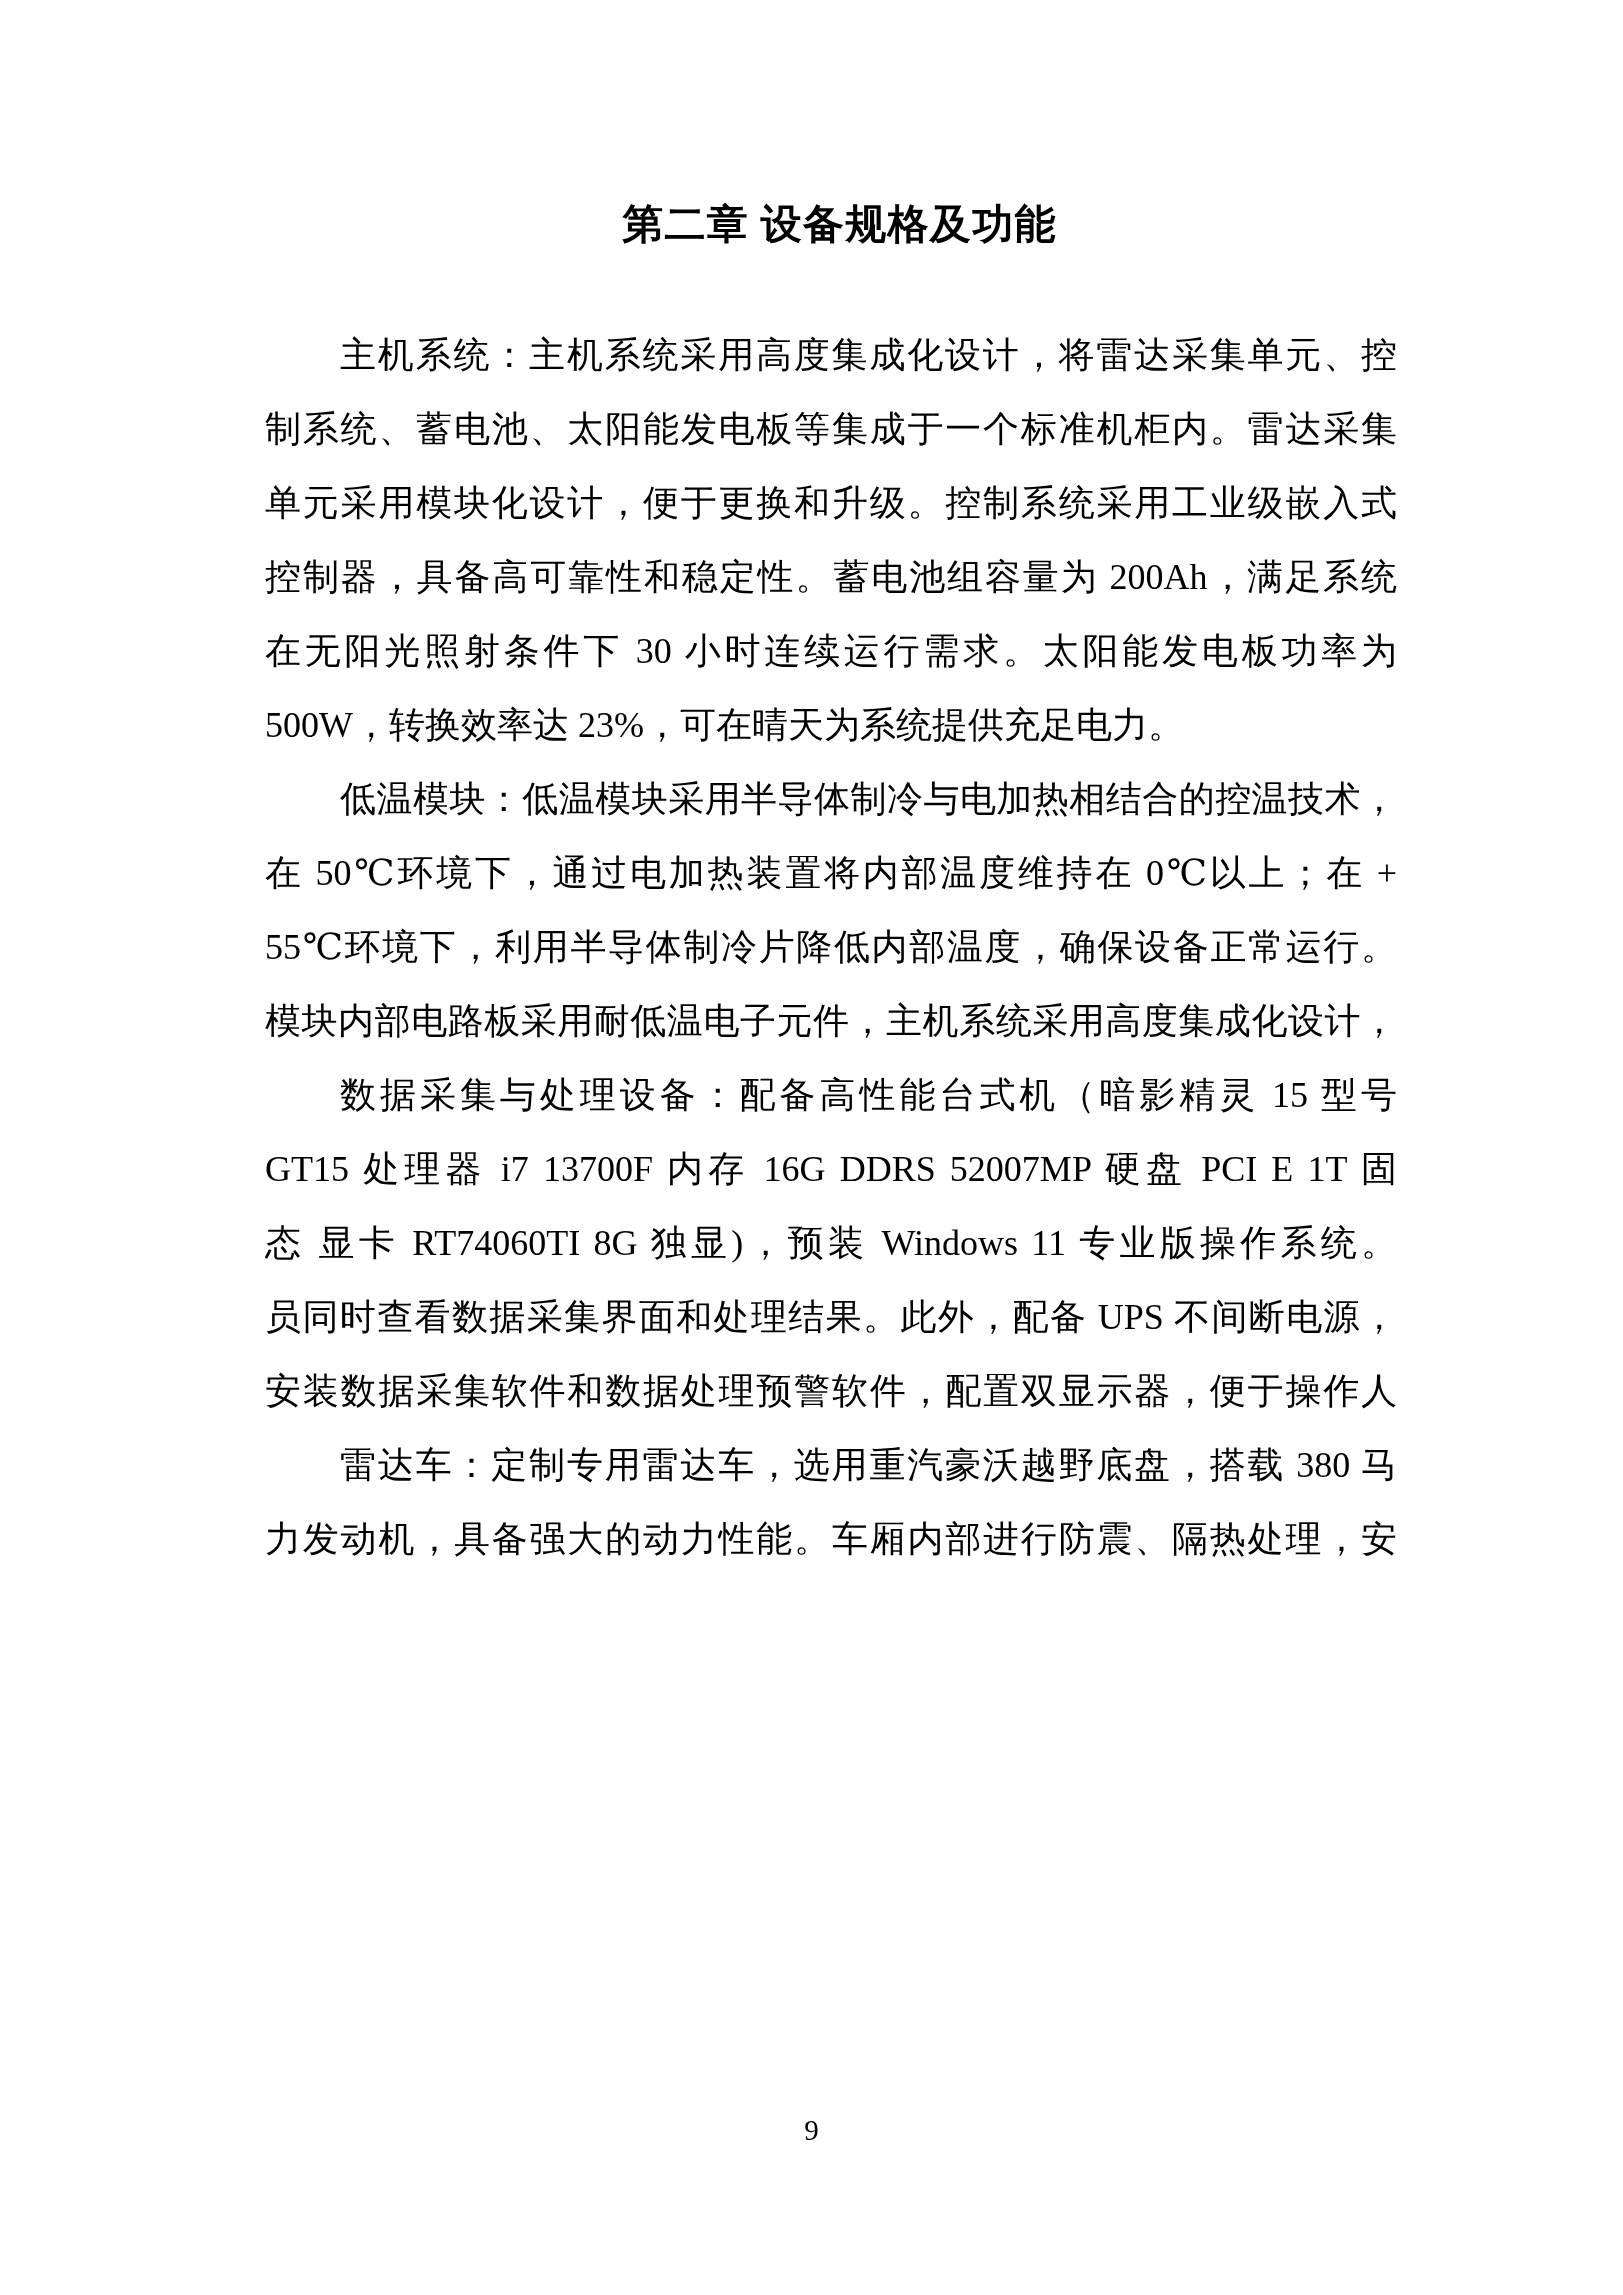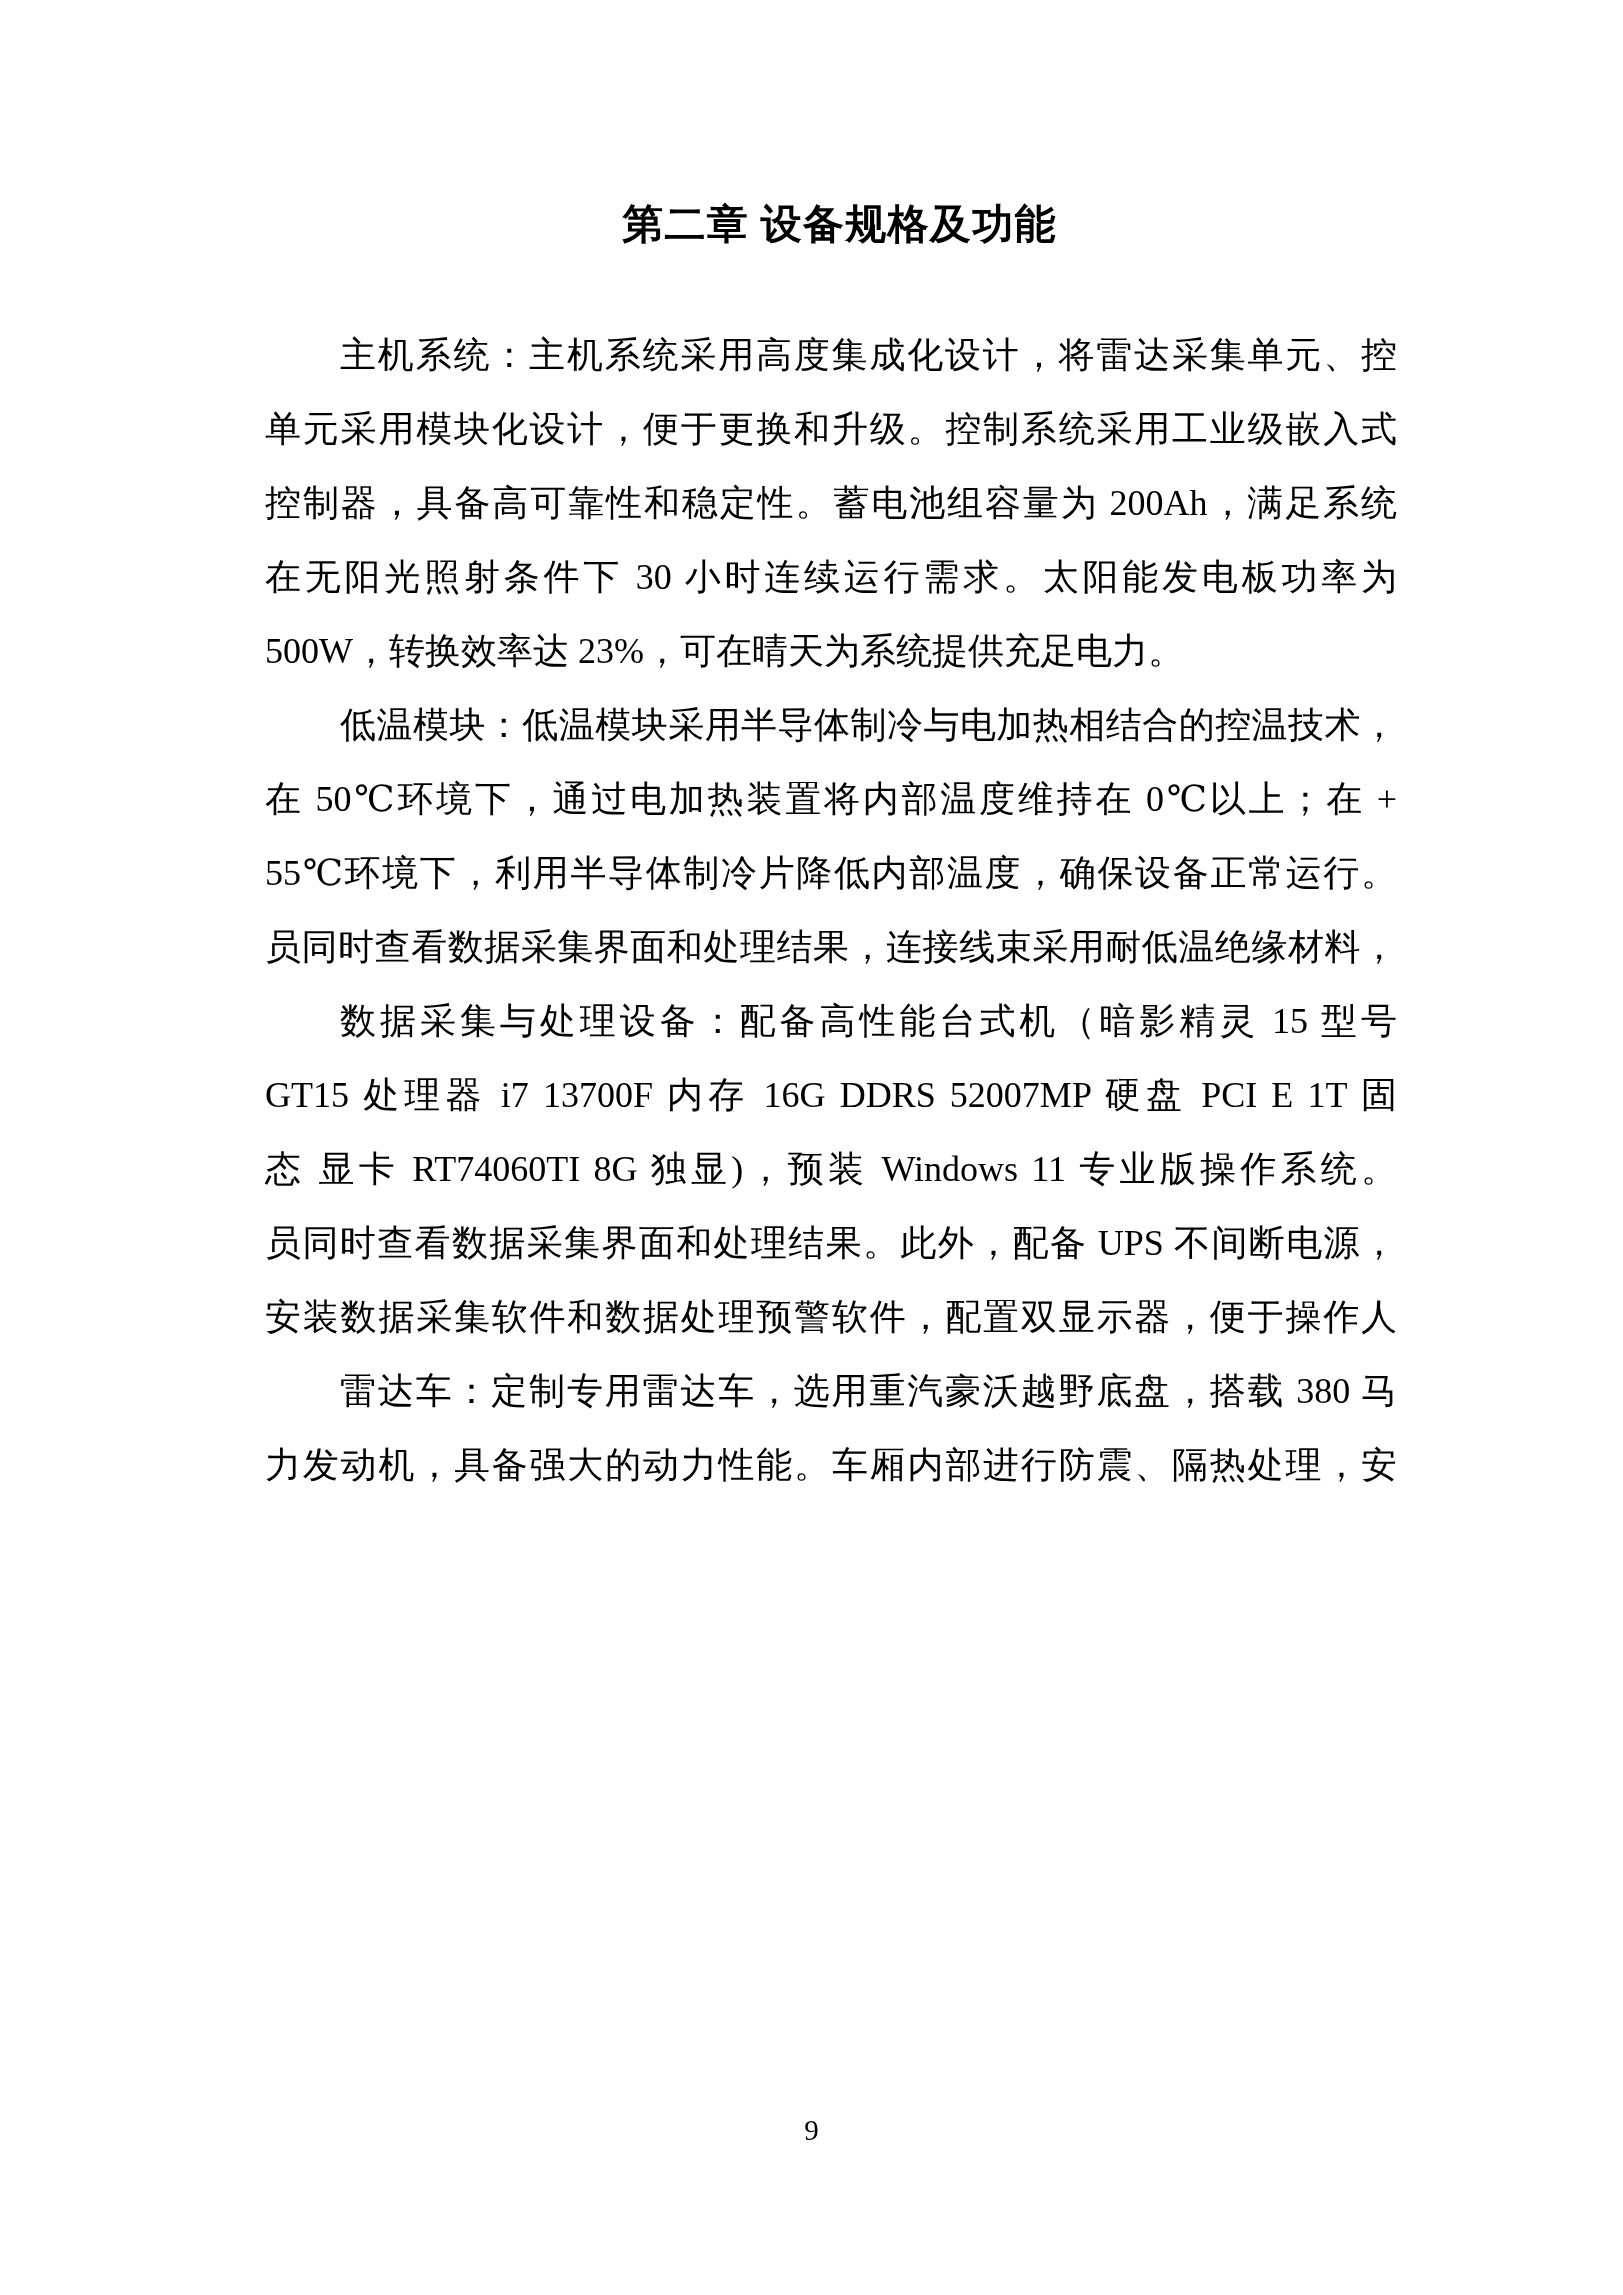--- a/index.html
+++ b/index.html
@@ -61,28 +61,29 @@
   }
 </style>
 </head>
 <body>
 
 <div class="page">
   <div class="doc-title">第二章 设备规格及功能</div>
 
   <div class="doc-body">
       <div class="line indent">主机系统：主机系统采用高度集成化设计，将雷达采集单元、控</div>
+      <div class="line">制系统、蓄电池、太阳能发电板等集成于一个标准机柜内。雷达采集</div>
       <div class="line">单元采用模块化设计，便于更换和升级。控制系统采用工业级嵌入式</div>
       <div class="line">控制器，具备高可靠性和稳定性。蓄电池组容量为 200Ah，满足系统</div>
       <div class="line">在无阳光照射条件下 30 小时连续运行需求。太阳能发电板功率为</div>
       <div class="line short">500W，转换效率达 23%，可在晴天为系统提供充足电力。</div>
       <div class="line indent">低温模块：低温模块采用半导体制冷与电加热相结合的控温技术，</div>
       <div class="line">在 50℃环境下，通过电加热装置将内部温度维持在 0℃以上；在 +</div>
       <div class="line">55℃环境下，利用半导体制冷片降低内部温度，确保设备正常运行。</div>
-      <div class="line">员同时查看数据采集界面和处理结果，连接线束采用耐低温绝缘材料，</div>
+      <div class="line">模块内部电路板采用耐低温电子元件，主机系统采用高度集成化设计，</div>
       <div class="line indent">数据采集与处理设备：配备高性能台式机（暗影精灵 15 型号</div>
       <div class="line">GT15 处理器 i7 13700F 内存 16G DDRS 52007MP 硬盘 PCI E 1T 固</div>
       <div class="line">态 显卡 RT74060TI 8G 独显)，预装 Windows 11 专业版操作系统。</div>
       <div class="line">员同时查看数据采集界面和处理结果。此外，配备 UPS 不间断电源，</div>
       <div class="line">安装数据采集软件和数据处理预警软件，配置双显示器，便于操作人</div>
       <div class="line indent">雷达车：定制专用雷达车，选用重汽豪沃越野底盘，搭载 380 马</div>
       <div class="line">力发动机，具备强大的动力性能。车厢内部进行防震、隔热处理，安</div>
     </div>
 
   <div class="page-number">9</div>

